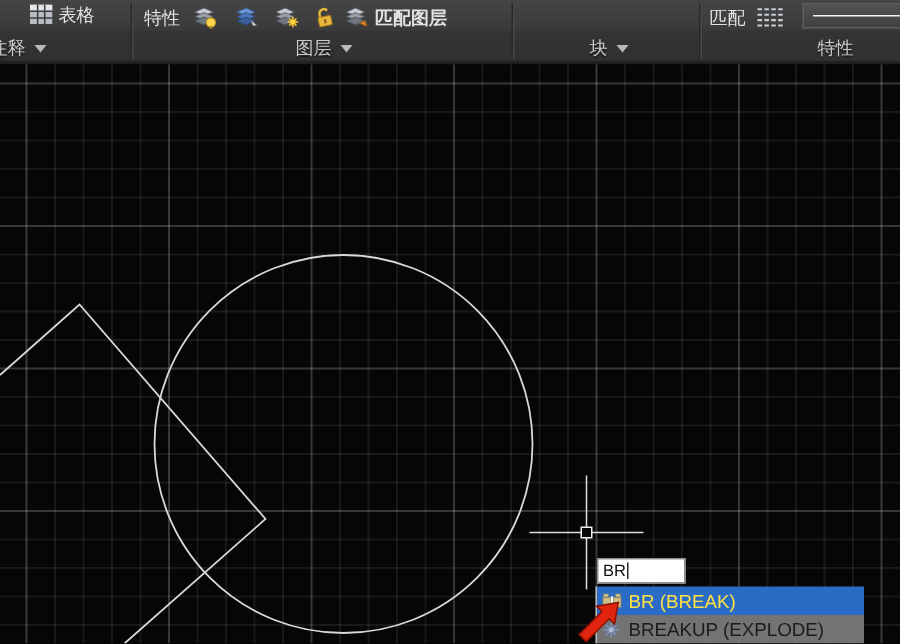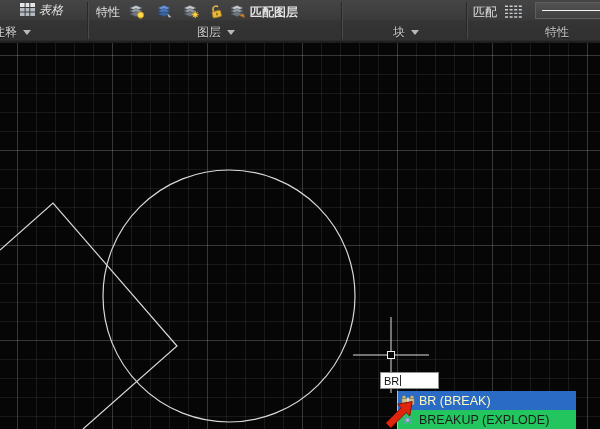--- a/index.html
+++ b/index.html
@@ -24,38 +24,38 @@
     background-color:#060606;
     background-image:
       linear-gradient(to right, rgba(255,255,255,0.13) 1px, transparent 1px),
       linear-gradient(to bottom, rgba(255,255,255,0.13) 1px, transparent 1px),
       linear-gradient(to right, rgba(255,255,255,0.075) 1px, transparent 1px),
       linear-gradient(to bottom, rgba(255,255,255,0.075) 1px, transparent 1px);
     background-size:95px 95px,95px 95px,19px 19px,19px 19px;
     background-position:17px 12px;}
   .draw-svg{position:absolute;top:43px;left:0;}
   
-  .cmd-input{position:absolute;left:380px;top:372px;width:54px;height:15px;
+  .cmd-input{position:absolute;left:398px;top:372px;width:54px;height:15px;
     background:#fff;border:1px solid #8f8f8f;display:flex;align-items:center;
     padding-left:3px;font-size:11px;color:#101010;z-index:5;}
   .caret{display:inline-block;width:1px;height:11px;background:#2a2a2a;margin-left:1px;}
   
   .ac{position:absolute;left:397px;top:391px;width:179px;z-index:6;border-left:1px solid #bdbdbd;box-sizing:border-box;}
   .ac-row{height:19px;display:flex;align-items:center;gap:4px;padding-left:2px;
-    font-size:12.5px;background:#22c55e;color:#1c1c1c;white-space:nowrap;overflow:hidden;}
-  .ac-row.selected{color:#fef9c3;}
+    font-size:12.5px;background:#737373;color:#1c1c1c;white-space:nowrap;overflow:hidden;}
+  .ac-row.selected{color:#fde047;}
   .ac-ico{width:15px;height:13px;flex:0 0 15px;display:flex;align-items:center;justify-content:center;}
   .cursor-arrow{position:absolute;left:381px;top:398px;z-index:9;}
 </style>
 </head>
 <body>
 
 <div class="ribbon">
 
-  <div class="tool" style="left:20px;top:2px;font-style:italic;">
+  <div class="tool" style="left:20px;top:2px;">
     <span>
       <svg width="15" height="13" viewBox="0 0 15 13">
           <rect x="0" y="0" width="15" height="13" fill="#b7bcc3"></rect>
           <rect x="0" y="0" width="15" height="4" fill="#e2e5ea"></rect>
           <rect x="4.6" y="0" width="1" height="13" fill="#3b3b3b"></rect>
           <rect x="9.3" y="0" width="1" height="13" fill="#3b3b3b"></rect>
           <rect x="0" y="4" width="15" height="1" fill="#3b3b3b"></rect>
           <rect x="0" y="8.5" width="15" height="1" fill="#3b3b3b"></rect>
         </svg>
     </span>

